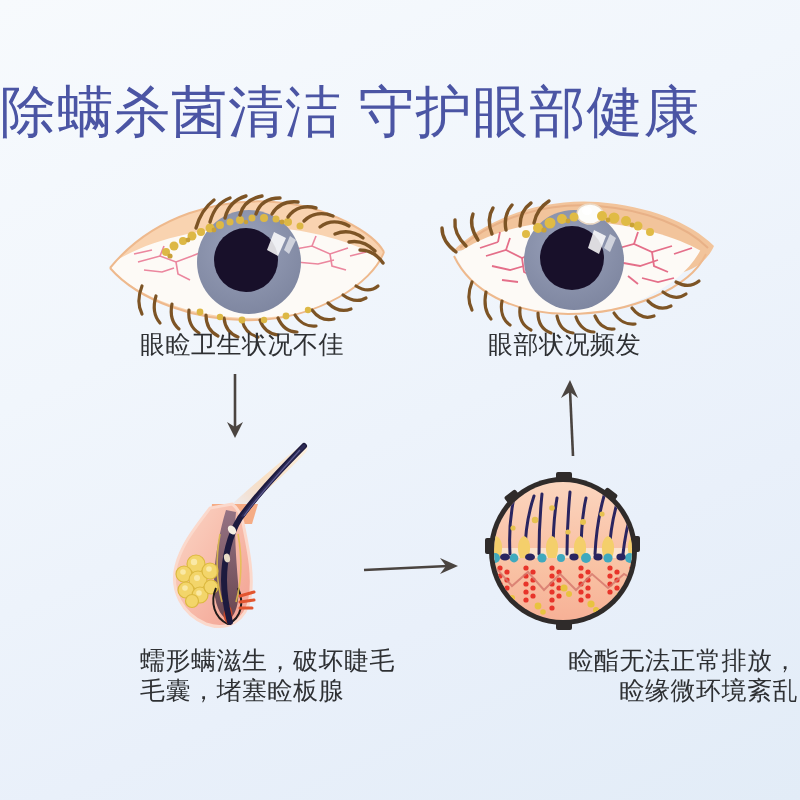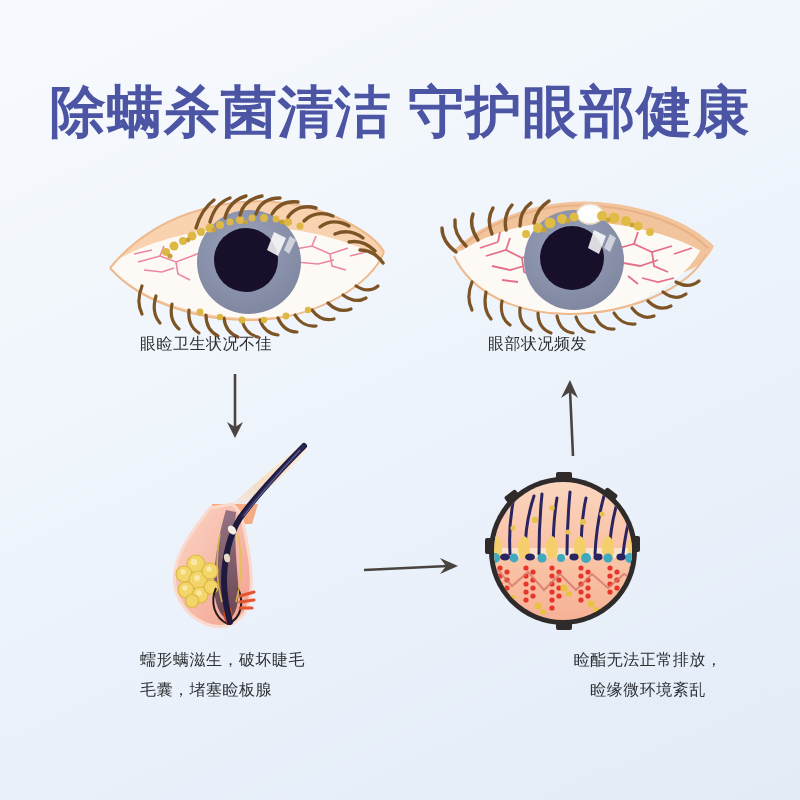--- a/index.html
+++ b/index.html
@@ -19,42 +19,42 @@
     background: linear-gradient(155deg, #f7fafd 0%, #f1f6fc 35%, #e9f0fa 70%, #e2ecf7 100%);
     overflow: hidden;
   }
 
   
   .headline {
     position: absolute;
     left: 0;
     top: 78px;
     width: 800px;
-    text-align: center;
+    text-align: left;
     font-size: 56px;
     line-height: 68px;
-    font-weight: bold;
+    font-weight: normal;
     letter-spacing: 1px;
     color: #4b55a4;
     white-space: pre;
   }
 
   
   .caption {
     position: absolute;
-    font-size: 16px;
+    font-size: 25px;
     line-height: 30px;
     color: #2e3033;
     letter-spacing: 0.5px;
     white-space: pre-line;
   }
   .cap-tl { left: 140px; top: 329px; width: 280px; text-align: left; }
   .cap-tr { left: 488px; top: 329px; width: 280px; text-align: left; }
   .cap-bl { left: 140px; top: 645px; width: 300px; text-align: left; }
-  .cap-br { left: 498px; top: 645px; width: 300px; text-align: center; }
+  .cap-br { left: 498px; top: 645px; width: 300px; text-align: right; }
 
   
   .fig { position: absolute; }
   .fig svg { display: block; overflow: visible; }
 
   .fig-eye-left  { left: 104px; top: 196px; width: 286px; height: 130px; }
   .fig-eye-right { left: 442px; top: 190px; width: 286px; height: 136px; }
   .fig-follicle  { left: 140px; top: 438px; width: 186px; height: 196px; }
   .fig-margin    { left: 482px; top: 470px; width: 162px; height: 162px; }
 

